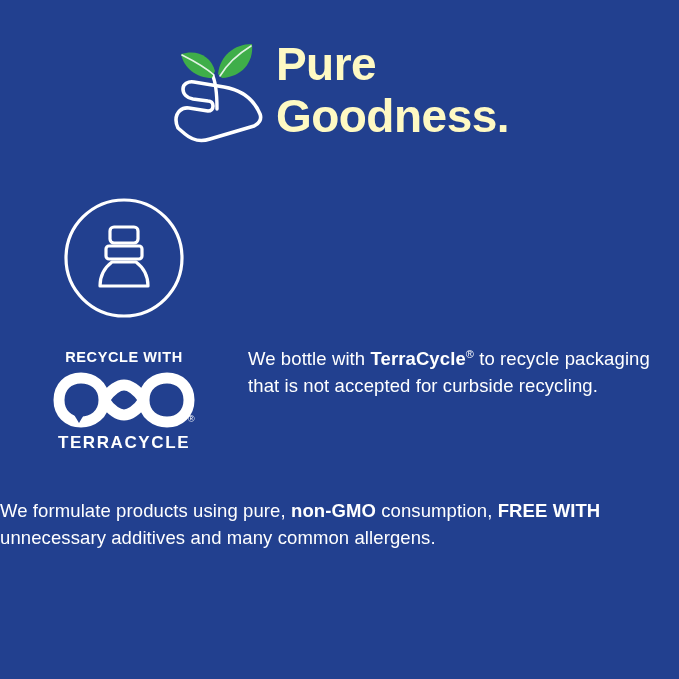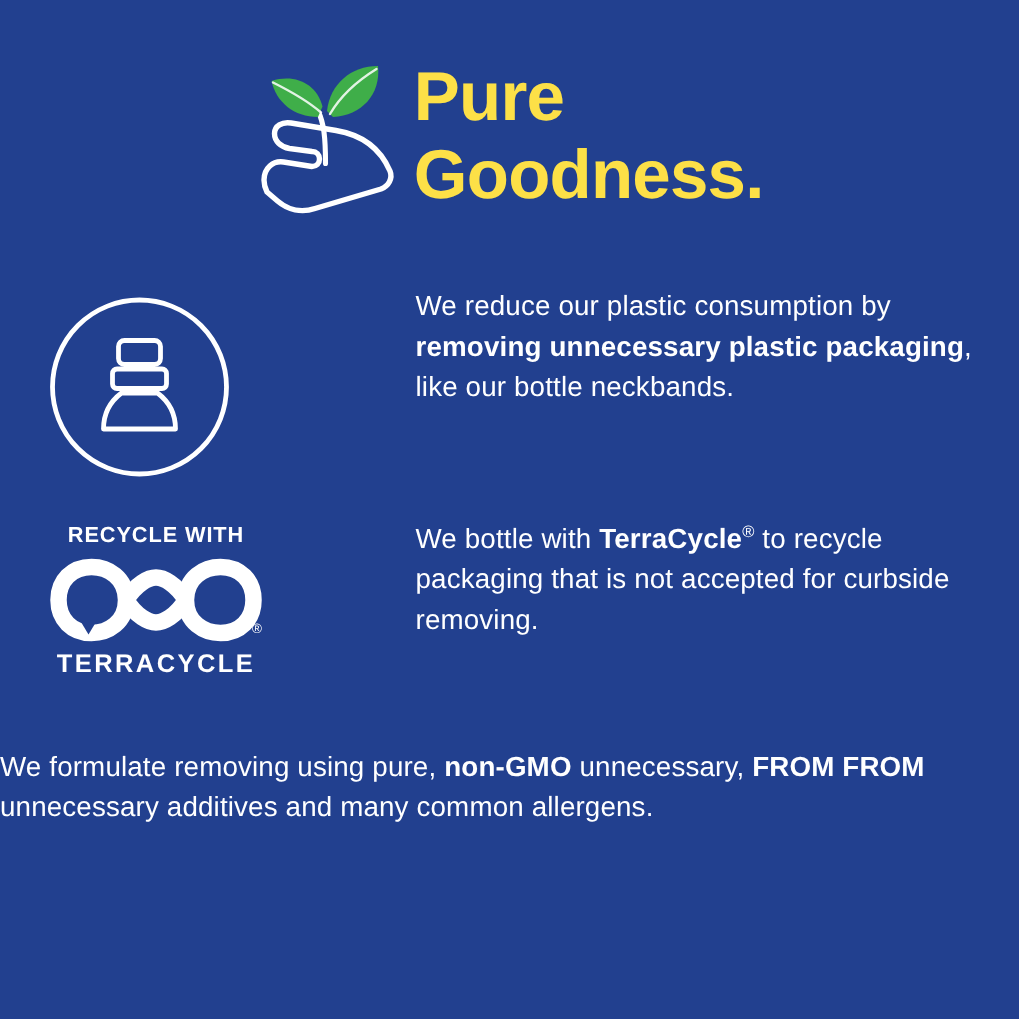--- a/index.html
+++ b/index.html
@@ -33,21 +33,21 @@
     justify-content: center;
   }
   .header-logo {
     width: 96px;
     height: 110px;
     margin-right: 10px;
     margin-top: 12px;
     flex: none;
   }
   .header-title {
-    color: #fde047;
+    color: #fef9c3;
     font-size: 46px;
     line-height: 52px;
     font-weight: bold;
     letter-spacing: -0.5px;
     margin-top: 16px;
     white-space: pre-line;
   }
 
   
   .row {
@@ -58,23 +58,23 @@
     align-items: flex-start;
   }
   .row-1 { top: 190px; }
   .row-2 { top: 345px; }
   .row-3 { top: 497px; }
 
   .icon-cell {
     width: 248px;
     flex: none;
     display: flex;
+    justify-content: center;
     align-items: flex-start;
     padding-top: 4px;
-    padding-left: 29px;
   }
   .text-cell {
     flex: 1;
     padding-right: 14px;
     color: #ffffff;
     font-size: 18.5px;
     line-height: 27px;
     letter-spacing: 0.1px;
   }
   .text-cell b {
@@ -143,23 +143,20 @@
           <circle cx="64" cy="64" r="58" stroke="#ffffff" stroke-width="3.2"></circle>
 
           <rect x="50" y="33" width="28" height="16" rx="4" stroke="#ffffff" stroke-width="3.2"></rect>
 
           <rect x="46" y="52" width="36" height="13" rx="3" stroke="#ffffff" stroke-width="3.2"></rect>
 
           <path d="M52 68 C44 74 40 82 40 92 L88 92 C88 82 84 74 76 68 Z" stroke="#ffffff" stroke-width="3.2" stroke-linejoin="round"></path>
         </svg>
       </div>
     </div>
-    <div class="text-cell">
-      <span>We reduce our plastic consumption by </span><b>removing unnecessary plastic packaging</b><span>, like our bottle neckbands.</span>
-    </div>
   </div>
 
   <div class="row row-2">
     <div class="icon-cell">
       <div class="tc-wrap">
         <div class="tc-top">RECYCLE WITH</div>
         <svg class="tc-mark" viewBox="0 0 150 62" xmlns="http://www.w3.org/2000/svg">
 
           <g stroke="#ffffff" stroke-width="11" fill="none">
             <path d="M55 31 C55 16 43 9 32 9 C19 9 10 18 10 31 C10 44 19 53 32 53 C43 53 55 46 55 31 Z"></path>
@@ -168,23 +165,23 @@
             <path d="M55 31 C62 42 70 46 75 46 C80 46 88 42 95 31"></path>
           </g>
 
           <path d="M24 44 L36 44 L30 54 Z" fill="#22408f"></path>
           <text x="139" y="53" font-family="'Liberation Sans',sans-serif" font-size="9" fill="#ffffff">®</text>
         </svg>
         <div class="tc-bottom">TERRACYCLE</div>
       </div>
     </div>
     <div class="text-cell">
-      <span>We bottle with </span><b>TerraCycle</b><sup>®</sup><span> to recycle packaging that is not accepted for curbside removing.</span>
+      <span>We bottle with </span><b>TerraCycle</b><sup>®</sup><span> to recycle packaging that is not accepted for curbside recycling.</span>
     </div>
   </div>
 
   <div class="row row-3">
     <div class="text-cell">
-      <span>We formulate removing using pure, </span><b>non-GMO</b><span> unnecessary, </span><b>FROM FROM</b><span> unnecessary additives and many common allergens.</span>
+      <span>We formulate products using pure, </span><b>non-GMO</b><span> consumption, </span><b>FREE WITH</b><span> unnecessary additives and many common allergens.</span>
     </div>
   </div>
 
 </div>
 
 </body></html>

